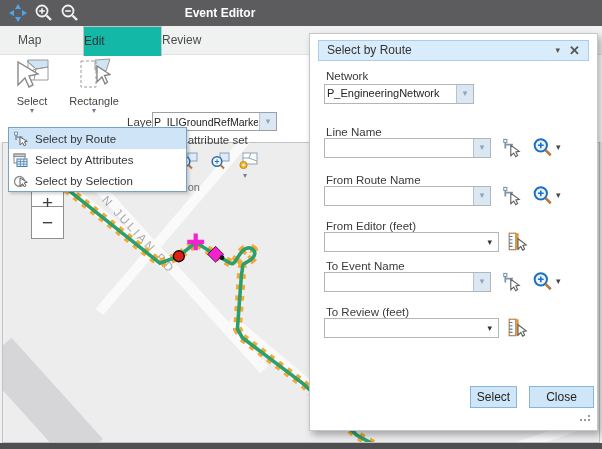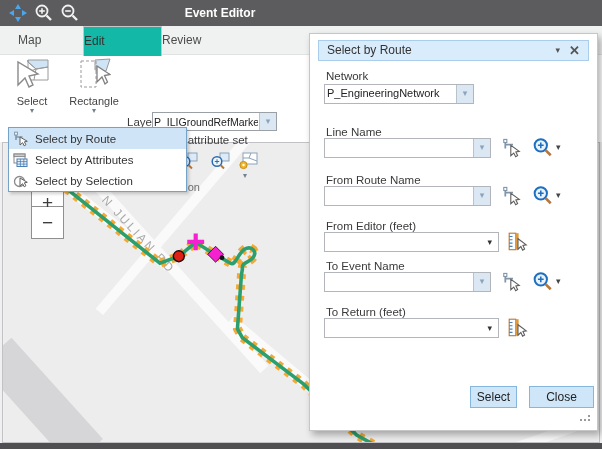--- a/index.html
+++ b/index.html
@@ -305,21 +305,21 @@
     <rect x="1.6" y="1.2" width="2.8" height="2.8" fill="#ffffff" stroke="#8095aa"></rect>
     <polygon points="8,6.5 8,16 10.7,13.6 12.4,16.9 14.2,15.8 12.6,12.6 15.7,12.1" fill="#ffffff" stroke="#5f5f5f"></polygon>
   </svg>
   <svg class="fld-icon" style="left:222px;top:237px" viewBox="0 0 20 18">
     <circle cx="8" cy="7.5" r="5.6" fill="#eaf3fc" stroke="#1d6fc0" stroke-width="1.8"></circle>
     <path d="M5.4,7.5 L10.6,7.5 M8,4.9 L8,10.1" stroke="#1d6fc0" stroke-width="1.4"></path>
     <line x1="12.3" y1="11.8" x2="17" y2="16.5" stroke="#b5773a" stroke-width="2.4"></line>
   </svg>
   <span class="search-dd" style="left:246px;top:242px">▾</span>
 
-  <span class="fld-label" style="left:16px;top:272px">To Return (feet)</span>
+  <span class="fld-label" style="left:16px;top:272px">To Review (feet)</span>
   <div class="combo" style="left:14px;top:284px;width:175px">
     <input readonly="" value="" style="">
     <span class="measure-dd">▾</span>
   </div>
   <svg class="fld-icon" style="left:197px;top:284px" viewBox="0 0 20 18">
     <rect x="2" y="1" width="6" height="15" fill="#ffffff" stroke="#b5773a"></rect>
     <path d="M2,4 L5,4 M2,7 L5,7 M2,10 L5,10 M2,13 L5,13" stroke="#4a7fb5"></path>
     <rect x="8" y="1" width="2.6" height="15" fill="#e09a3e"></rect>
     <polygon points="10,6 10,15.5 12.6,13.1 14.2,16.4 16,15.3 14.5,12.1 17.5,11.6" fill="#ffffff" stroke="#5f5f5f"></polygon>
   </svg>

